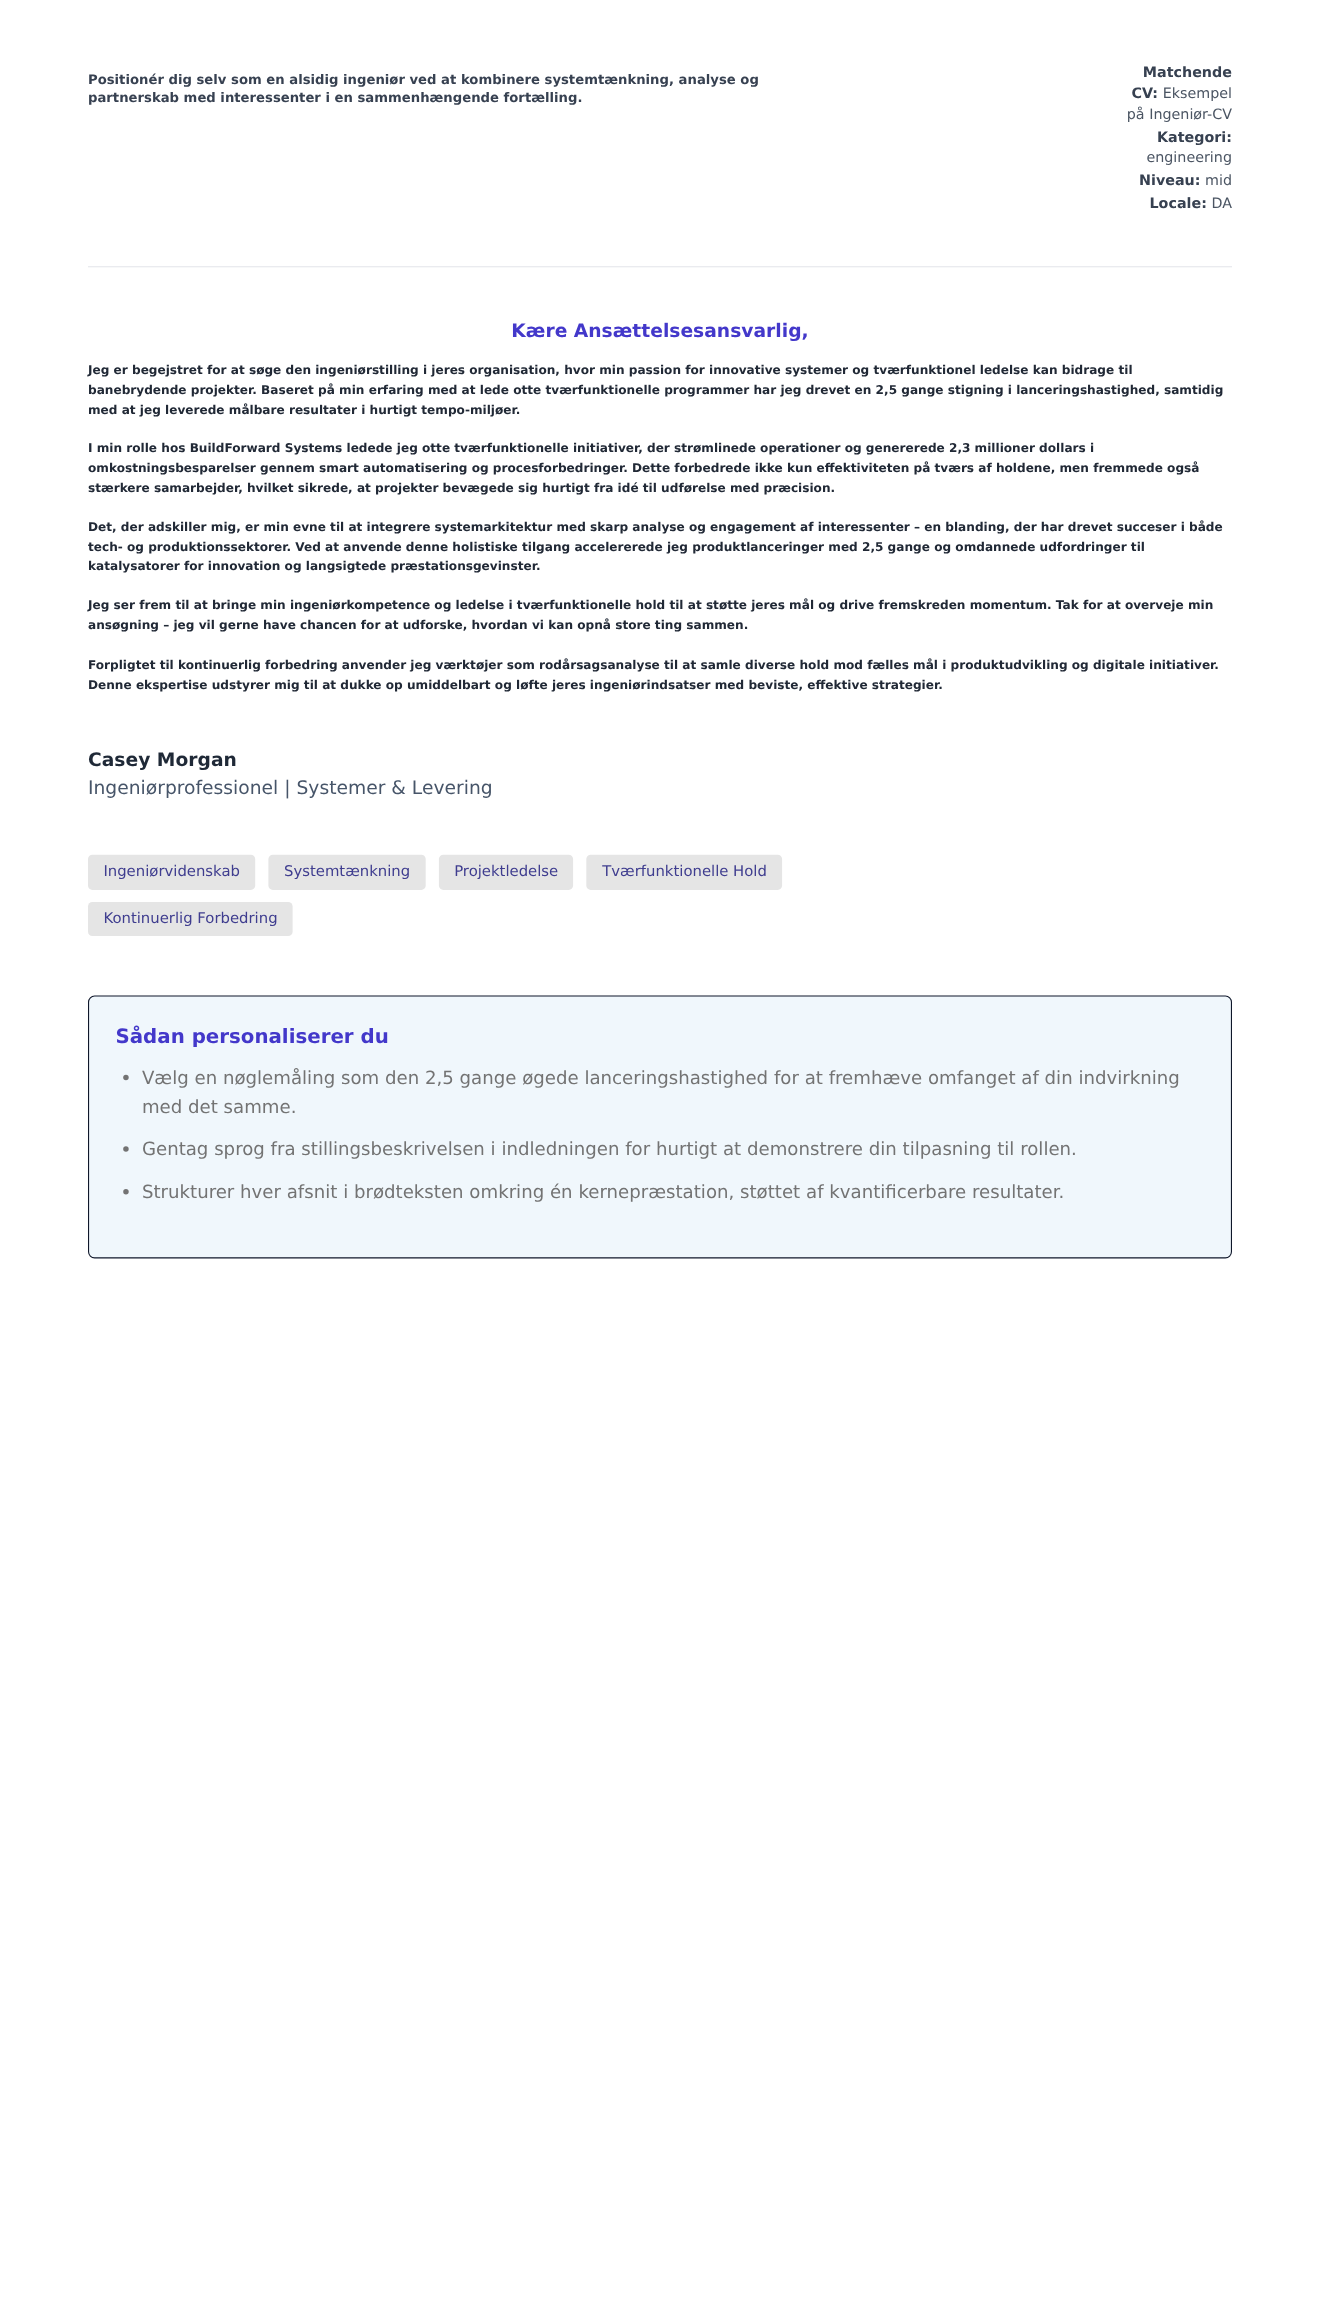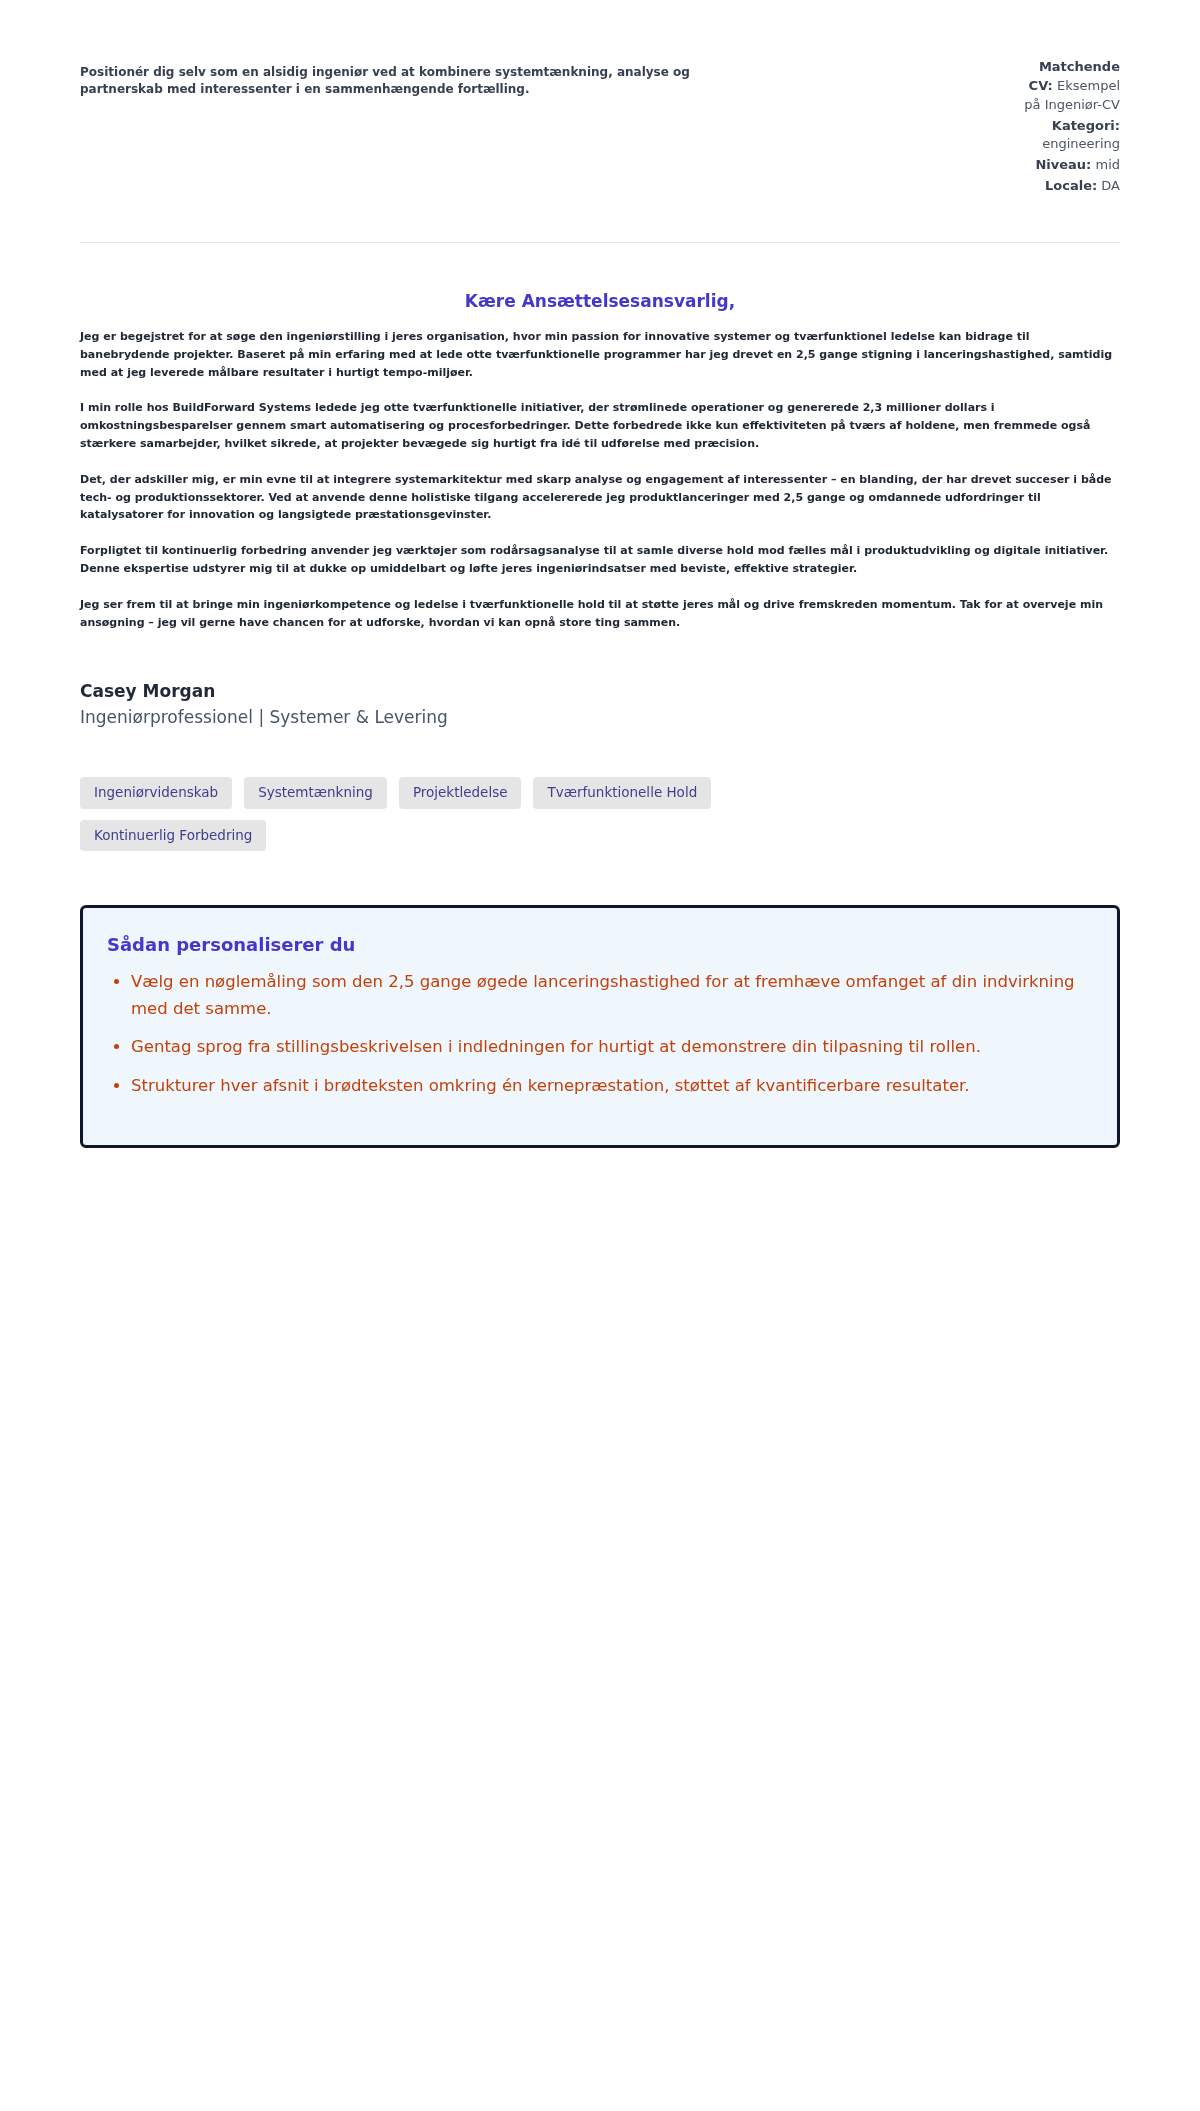--- a/index.html
+++ b/index.html
@@ -101,38 +101,38 @@
     padding: 9px 14px;
     border-radius: 4px;
     line-height: 1;
     white-space: nowrap;
   }
   
   .tips-panel {
     margin-top: 54px;
     margin-bottom: 60px;
     background: #f0f7fc;
-    border: 3px solid #0f172a;
+    border: 1px solid #0f172a;
     border-radius: 6px;
     padding: 26px 28px 30px 24px;
   }
   .tips-title {
     margin: 0 0 14px 0;
     font-size: 18px;
     font-weight: 700;
     color: #4338ca;
   }
   .tips-list {
     margin: 0;
     padding-left: 24px;
   }
   .tips-list li {
     font-size: 16.5px;
     line-height: 1.6;
-    color: #c2410c;
+    color: #737373;
     margin-bottom: 12px;
   }
   .tips-list li:last-child { margin-bottom: 16px; }
 </style>
 </head>
 <body>
 
 <div class="page">
   <div class="container">
 
@@ -160,22 +160,22 @@
       </div>
     </div>
 
     <hr class="divider">
 
     <div class="letter">
       <p class="greeting">Kære Ansættelsesansvarlig,</p>
       <p class="body-par">Jeg er begejstret for at søge den ingeniørstilling i jeres organisation, hvor min passion for innovative systemer og tværfunktionel ledelse kan bidrage til banebrydende projekter. Baseret på min erfaring med at lede otte tværfunktionelle programmer har jeg drevet en 2,5 gange stigning i lanceringshastighed, samtidig med at jeg leverede målbare resultater i hurtigt tempo-miljøer.</p>
       <p class="body-par">I min rolle hos BuildForward Systems ledede jeg otte tværfunktionelle initiativer, der strømlinede operationer og genererede 2,3 millioner dollars i omkostningsbesparelser gennem smart automatisering og procesforbedringer. Dette forbedrede ikke kun effektiviteten på tværs af holdene, men fremmede også stærkere samarbejder, hvilket sikrede, at projekter bevægede sig hurtigt fra idé til udførelse med præcision.</p>
       <p class="body-par">Det, der adskiller mig, er min evne til at integrere systemarkitektur med skarp analyse og engagement af interessenter – en blanding, der har drevet succeser i både tech- og produktionssektorer. Ved at anvende denne holistiske tilgang accelererede jeg produktlanceringer med 2,5 gange og omdannede udfordringer til katalysatorer for innovation og langsigtede præstationsgevinster.</p>
+      <p class="body-par">Jeg ser frem til at bringe min ingeniørkompetence og ledelse i tværfunktionelle hold til at støtte jeres mål og drive fremskreden momentum. Tak for at overveje min ansøgning – jeg vil gerne have chancen for at udforske, hvordan vi kan opnå store ting sammen.</p>
       <p class="body-par">Forpligtet til kontinuerlig forbedring anvender jeg værktøjer som rodårsagsanalyse til at samle diverse hold mod fælles mål i produktudvikling og digitale initiativer. Denne ekspertise udstyrer mig til at dukke op umiddelbart og løfte jeres ingeniørindsatser med beviste, effektive strategier.</p>
-      <p class="body-par">Jeg ser frem til at bringe min ingeniørkompetence og ledelse i tværfunktionelle hold til at støtte jeres mål og drive fremskreden momentum. Tak for at overveje min ansøgning – jeg vil gerne have chancen for at udforske, hvordan vi kan opnå store ting sammen.</p>
 
       <div class="signature">
         <p class="signature-name">Casey Morgan</p>
         <p class="signature-title">Ingeniørprofessionel | Systemer &amp; Levering</p>
       </div>
     </div>
 
     <div class="tags">
       <span class="tag-chip">Ingeniørvidenskab</span>
       <span class="tag-chip">Systemtænkning</span>

